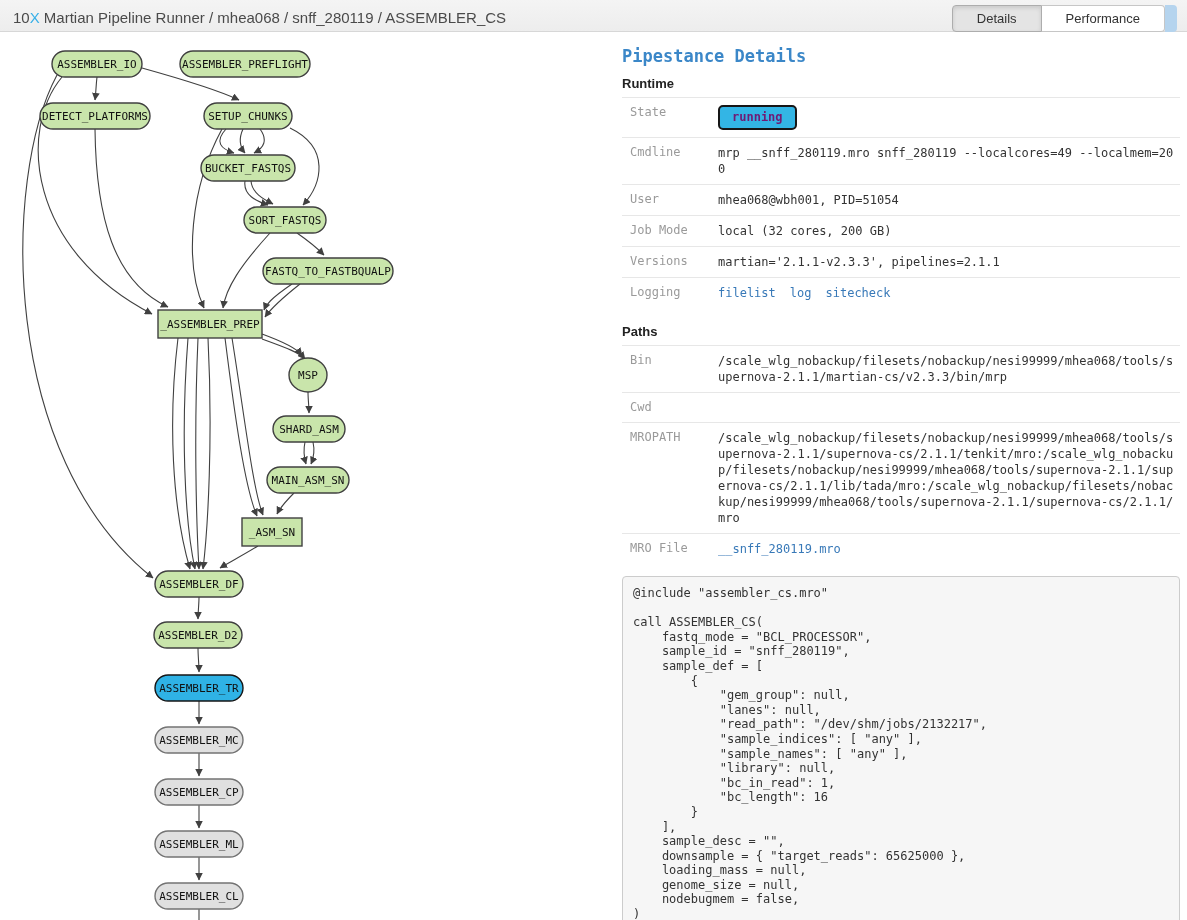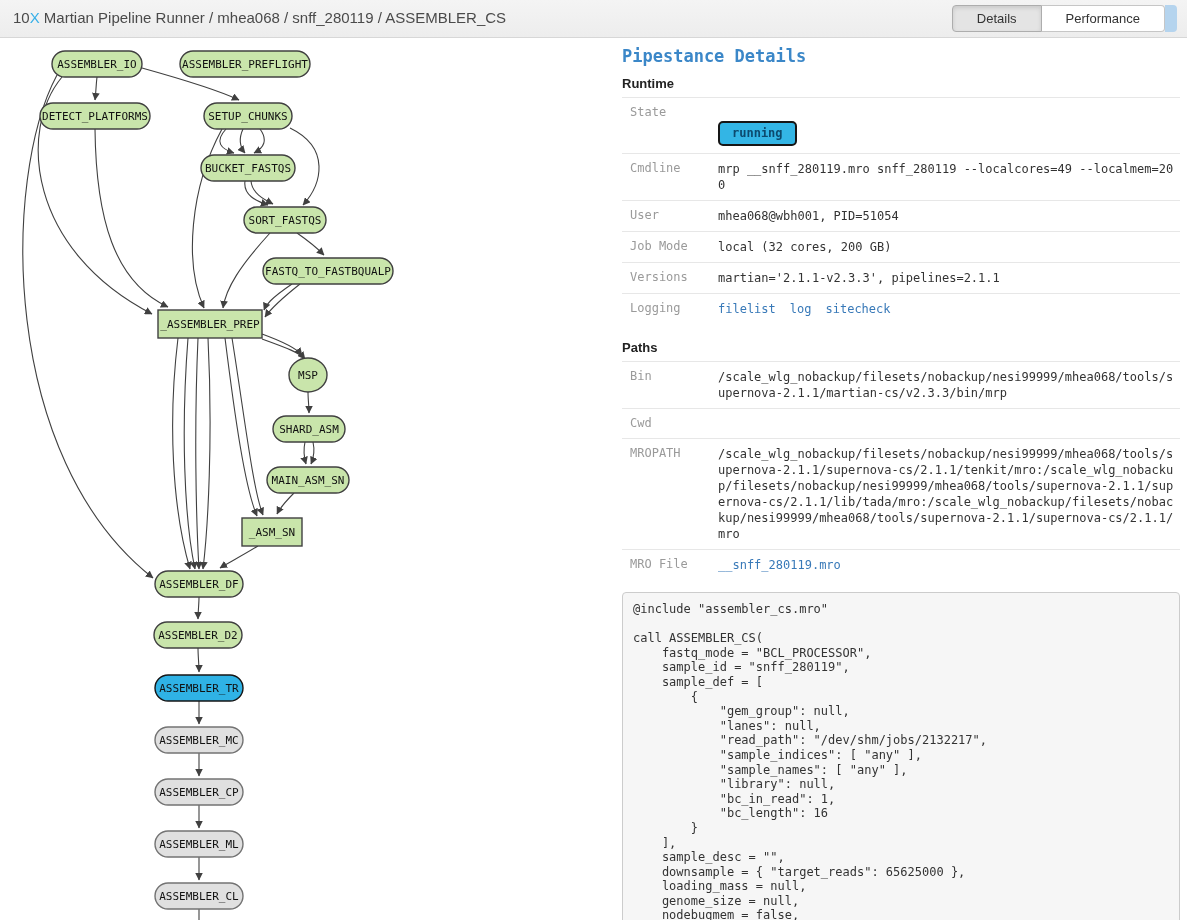--- a/index.html
+++ b/index.html
@@ -1,20 +1,20 @@
 <!DOCTYPE html>
 <html><head>
 <meta charset="utf-8">
 <style>
   * { margin:0; padding:0; box-sizing:border-box; }
   html,body { width:1187px; height:920px; background:#fff; overflow:hidden;
               font-family:"Liberation Sans", sans-serif; }
 
   
-  .topbar { position:absolute; left:0; top:0; width:1187px; height:38px;
+  .topbar { position:absolute; left:0; top:0; width:1187px; height:32px;
             background:linear-gradient(#f4f4f4,#ededed); border-bottom:1px solid #d7d7d7; }
   .topbar-title { position:absolute; left:13px; top:9px; font-size:15px; color:#4a4a4a; }
   .topbar-title .accent { color:#38b0e8; }
   .btn-group { position:absolute; top:5px; right:22px; display:flex; }
   .btn { font-size:13px; color:#333; padding:5px 24px; border:1px solid #c6c6c6;
          background:#fff; cursor:pointer; font-family:"Liberation Sans",sans-serif; }
   .btn.active { background:#e4e4e4; border-color:#adadad;
                 box-shadow:inset 0 2px 4px rgba(0,0,0,.12); }
   .btn:first-child { border-radius:4px 0 0 4px; }
   .btn:last-child { border-radius:0 4px 4px 0; border-left:none; }
@@ -30,23 +30,23 @@
   
   .panel { position:absolute; left:622px; top:44px; width:558px; }
   .panel-title { font-family:"DejaVu Sans Mono", monospace; font-size:17px; font-weight:bold;
                  color:#3b87c8; margin:2px 0 10px 0; }
   .section-h { font-size:13px; font-weight:bold; color:#222; margin:8px 0 6px 0; }
   .kv-table { width:100%; }
   .kv-row { display:flex; border-top:1px solid #e7e7e7; padding:7px 0 7px 8px;
             font-family:"DejaVu Sans Mono", monospace; font-size:12px; line-height:15px; }
   .kv-label { width:88px; flex:0 0 88px; color:#9a9a9a; }
   .kv-value { flex:1; color:#333; word-break:break-all; line-height:16px; }
-  .badge-running { display:inline-block; background:#33b5e5; color:#0c4a6e; font-weight:bold;
+  .badge-running { display:inline-block; background:#33b5e5; color:#701a75; font-weight:bold;
                    border:2px solid #161616; border-radius:5px; padding:2px 12px 3px;
-                   font-family:"DejaVu Sans Mono",monospace; font-size:12px;margin-top:16px; }
+                   font-family:"DejaVu Sans Mono",monospace; font-size:12px; }
   .kv-value a, .kv-link { color:#3879b8; text-decoration:none; cursor:pointer; }
   .kv-value a { margin-right:14px; }
   .codeblock { margin-top:12px; background:#f6f6f6; border:1px solid #ccc; border-radius:4px;
                padding:9px 10px; font-family:"DejaVu Sans Mono",monospace; font-size:12px;
                line-height:14.6px; color:#333; white-space:pre; overflow:hidden; }
 </style>
 </head>
 <body>
 
 <div class="topbar">

